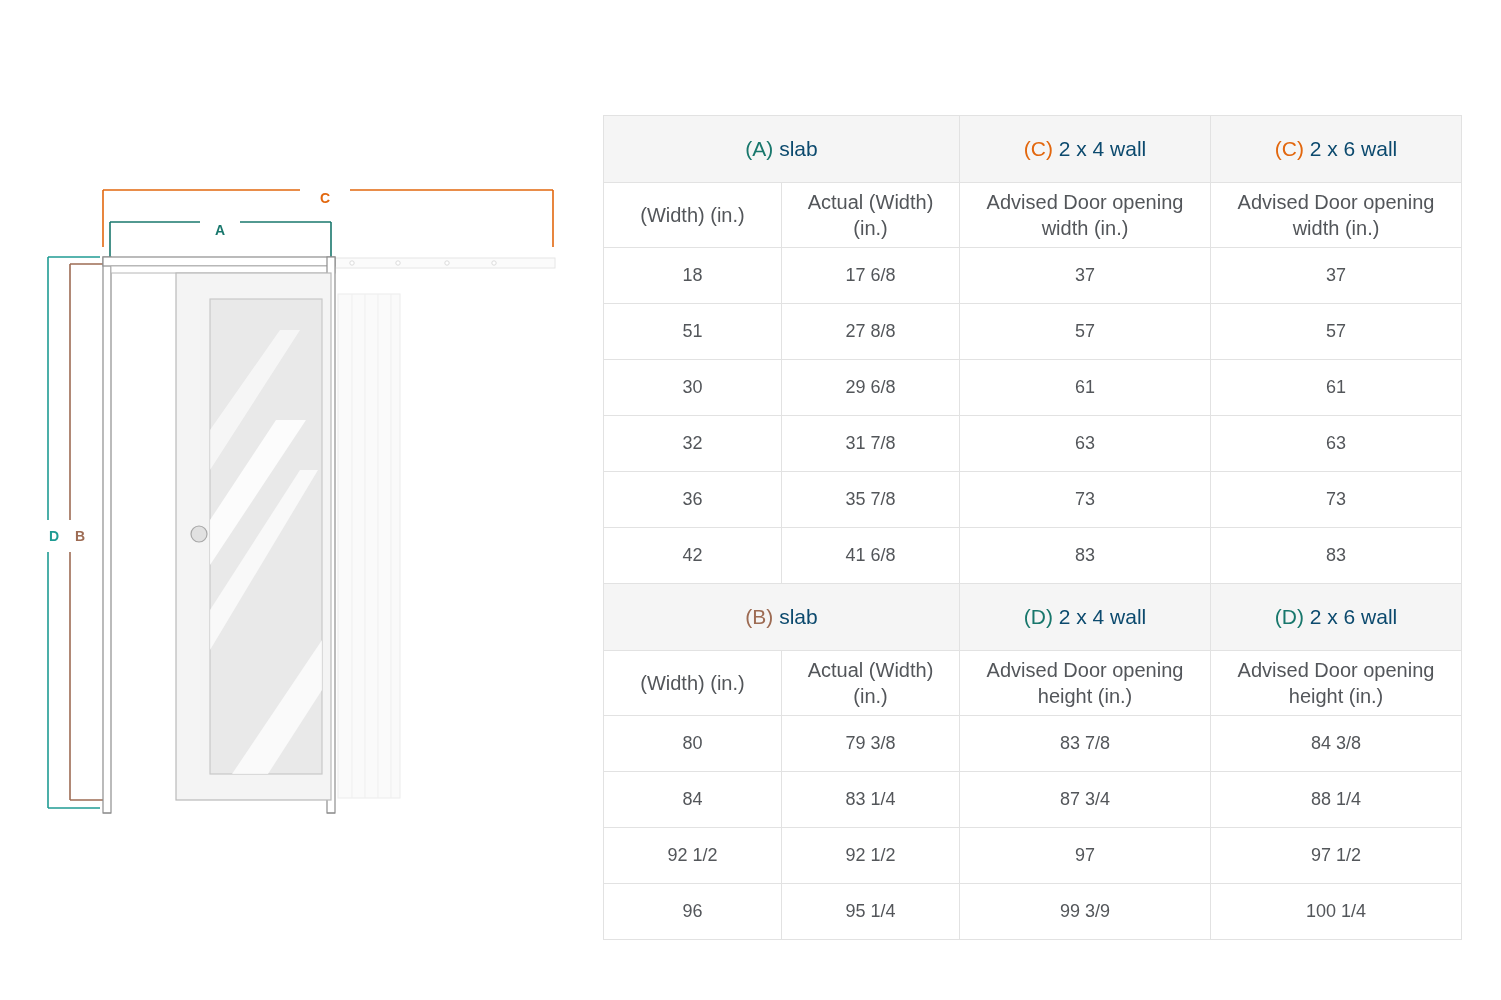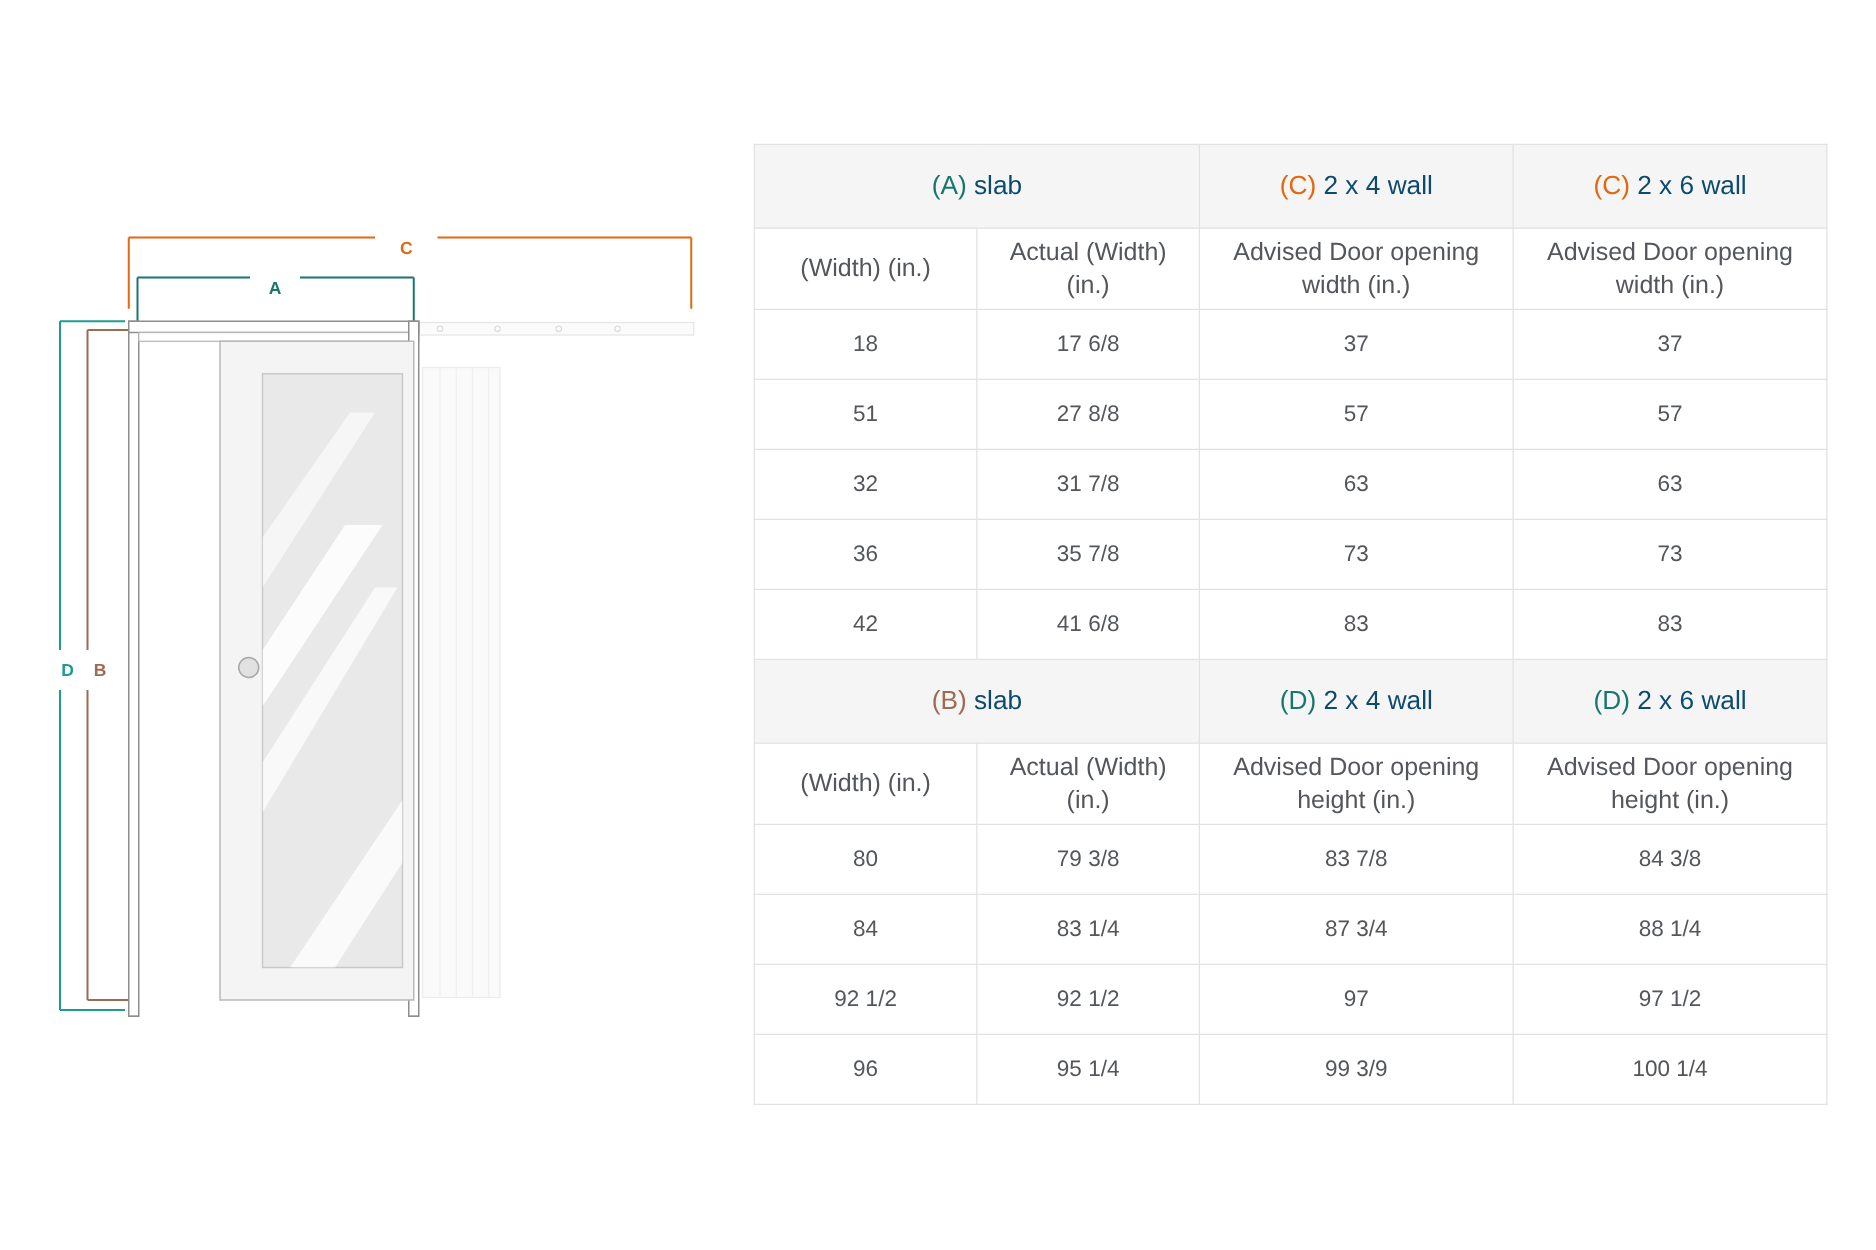--- a/index.html
+++ b/index.html
@@ -212,20 +212,26 @@
           <td>37</td>
           <td>37</td>
         </tr>
         <tr class="data-row">
           <td>51</td>
           <td>27 8/8</td>
           <td>57</td>
           <td>57</td>
         </tr>
         <tr class="data-row">
+          <td>30</td>
+          <td>29 6/8</td>
+          <td>61</td>
+          <td>61</td>
+        </tr>
+        <tr class="data-row">
           <td>32</td>
           <td>31 7/8</td>
           <td>63</td>
           <td>63</td>
         </tr>
         <tr class="data-row">
           <td>36</td>
           <td>35 7/8</td>
           <td>73</td>
           <td>73</td>

